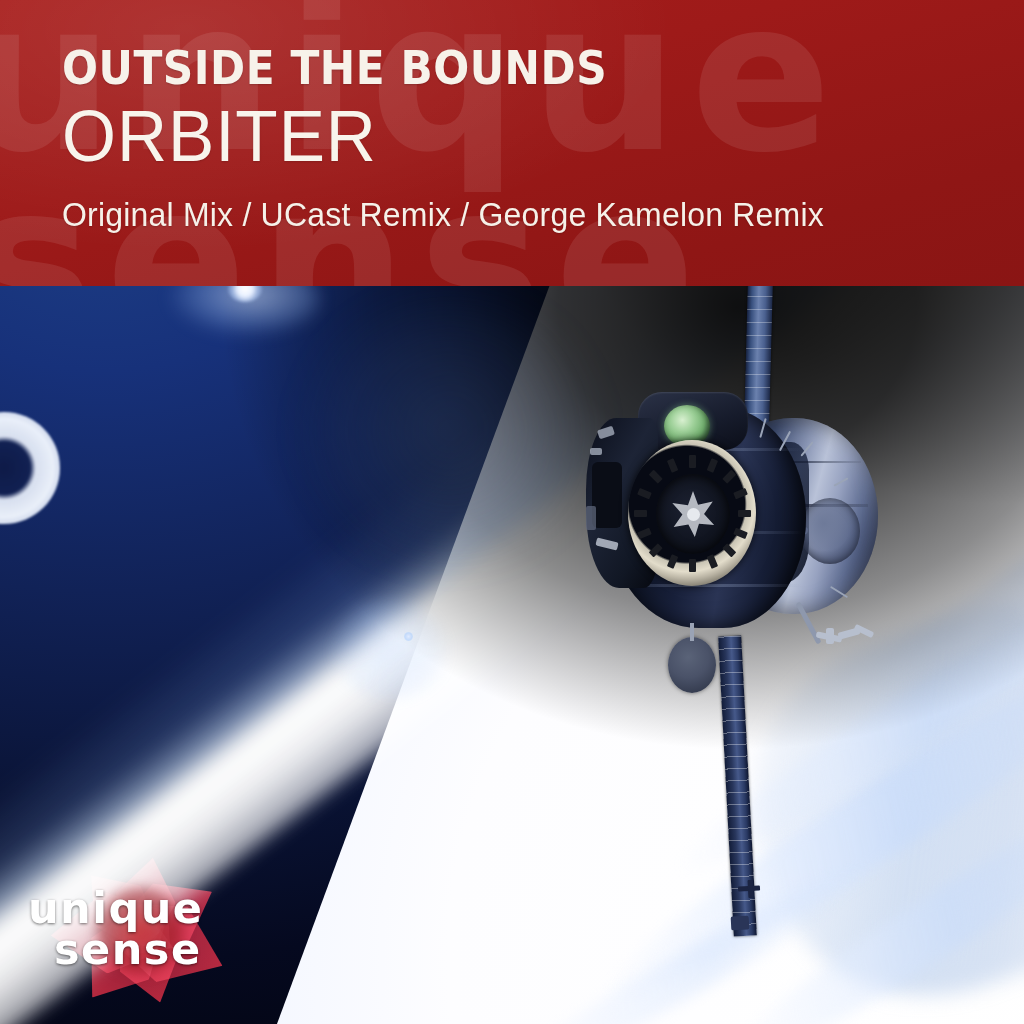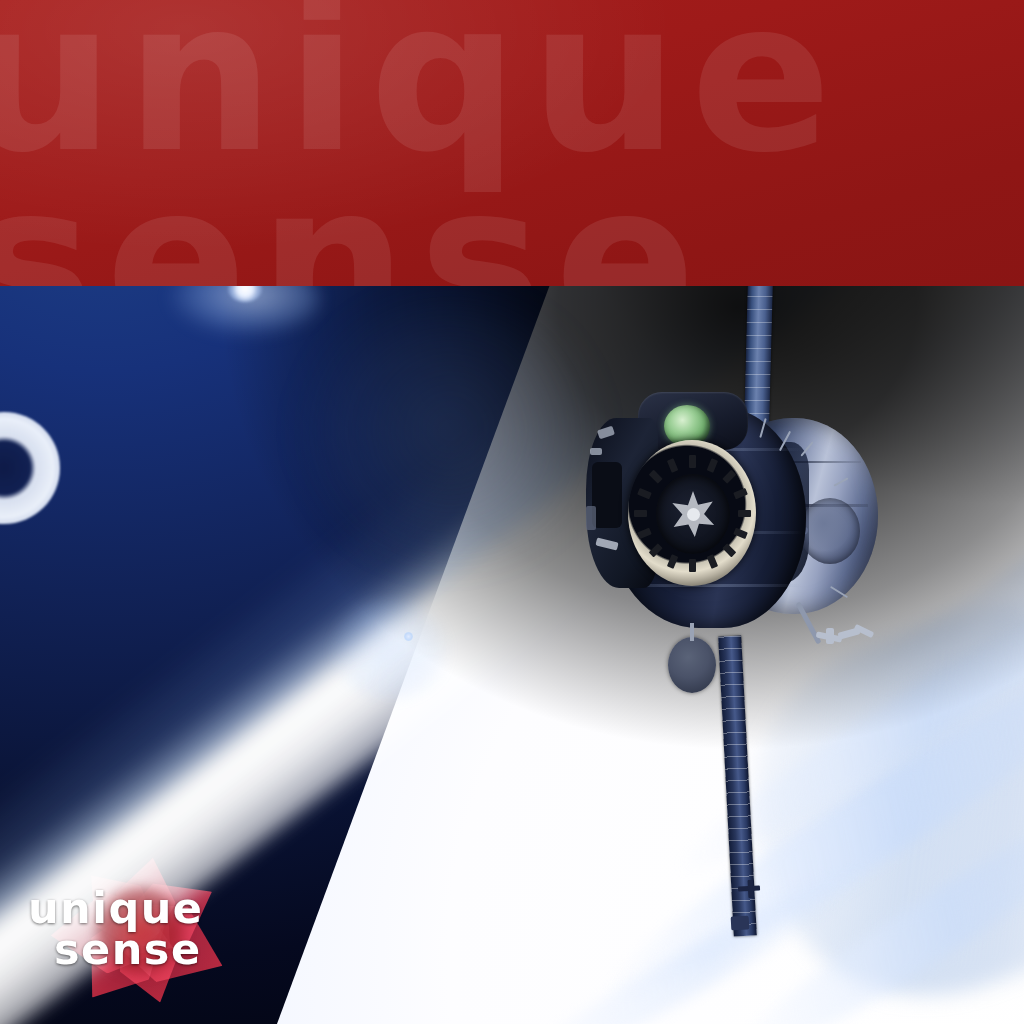--- a/index.html
+++ b/index.html
@@ -529,20 +529,25 @@
     </div>
   </div>
 
   <div class="band">
     <div class="band-wm">
       <div class="wm-line l1">unique</div>
       <div class="wm-line l2">sense</div>
     </div>
     <div class="band-sheen"></div>
 
+    <div class="band-text">
+      <div class="artist">OUTSIDE THE BOUNDS</div>
+      <div class="title">ORBITER</div>
+      <div class="mixes">Original Mix / UCast Remix / George Kamelon Remix</div>
+    </div>
   </div>
 
   <div class="logo">
     <div class="logo-star" id="logoStar">
         <i style="transform: rotate(10deg) translateY(-30px) scale(0.82);"></i>
         <i style="transform: rotate(61.4286deg) translateY(-30px) scale(0.96);"></i>
         <i style="transform: rotate(112.857deg) translateY(-30px) scale(1.1);"></i>
         <i style="transform: rotate(164.286deg) translateY(-30px) scale(0.82);"></i>
         <i style="transform: rotate(215.714deg) translateY(-30px) scale(0.96);"></i>
         <i style="transform: rotate(267.143deg) translateY(-30px) scale(1.1);"></i>

